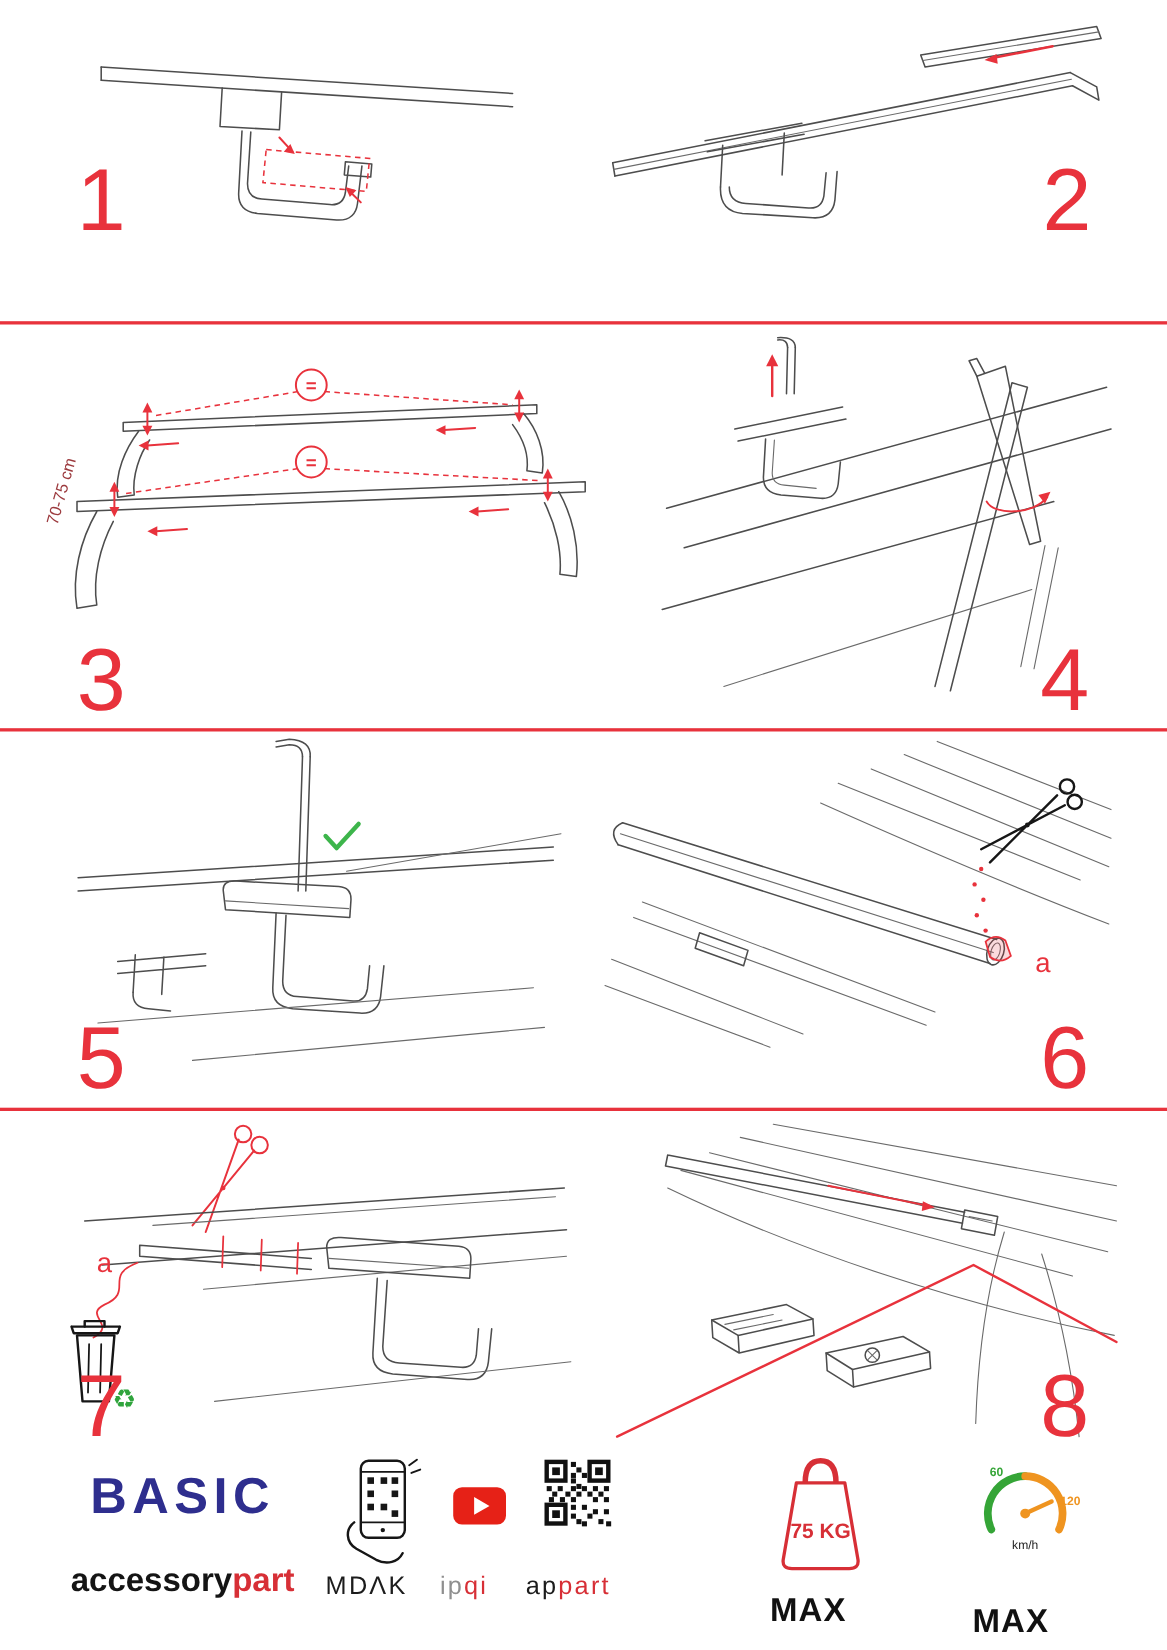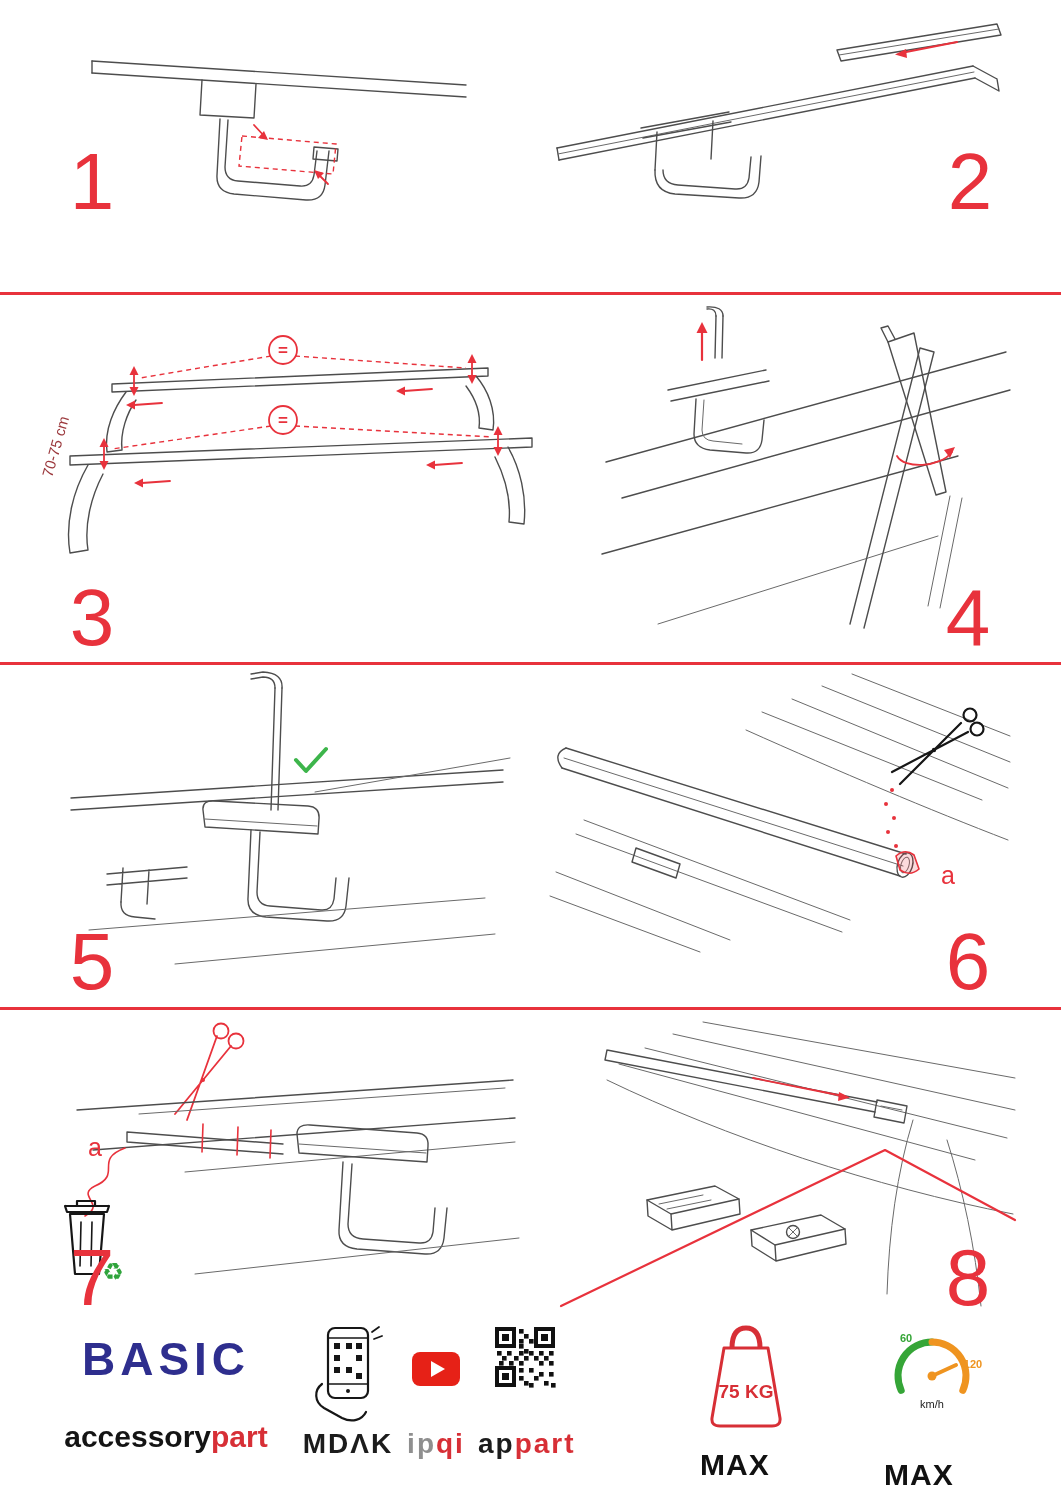--- a/index.html
+++ b/index.html
@@ -29,22 +29,22 @@
   text.al   { fill:#e8323c; font-size:25px; text-anchor:middle; }
   text.rec  { fill:#2fa43c; font-size:24px; text-anchor:middle; }
 
   
   .brandblock { position:absolute; left:60px; top:1332px; width:212px; text-align:center; }
   .brand      { font-size:46px; letter-spacing:5px; font-weight:600; color:#2e2e8e; }
   .brandsub   { position:absolute; left:60px; top:1420px; width:212px; text-align:center;
                 font-size:30px; font-weight:700; color:#141414; }
   .red-txt    { color:#d72f36; }
   .gray-txt   { color:#8f8f8f;margin-top:30px; }
-  .partnerlabel { position:absolute; font-size:28px; font-weight:700; letter-spacing:2px;
-                  color:#1c1c1c; text-align:center; }
+  .partnerlabel { position:absolute; font-size:23px; font-weight:400; letter-spacing:2px;
+                  color:#1c1c1c; }
   .maxlabel   { position:absolute; font-size:30px; font-weight:600; letter-spacing:1px;
                 color:#111; text-align:left; }
   .wtext  { fill:#d72f36; font-size:19px; font-weight:700; text-anchor:middle; }
   .sp60   { fill:#35a537; font-size:11px; font-weight:700; text-anchor:middle; }
   .sp120  { fill:#ef9420; font-size:11px; font-weight:700; text-anchor:middle; }
   .spkmh  { fill:#222;    font-size:11px; text-anchor:middle; }
 </style>
 </head>
 <body>
 

